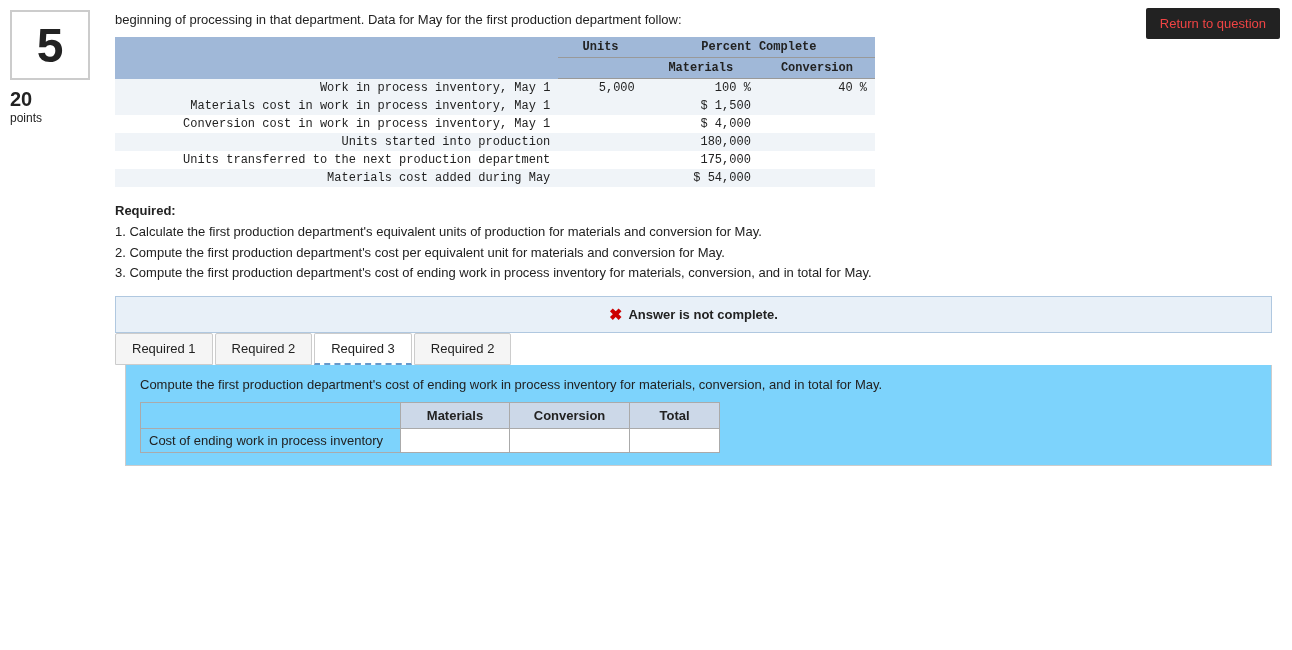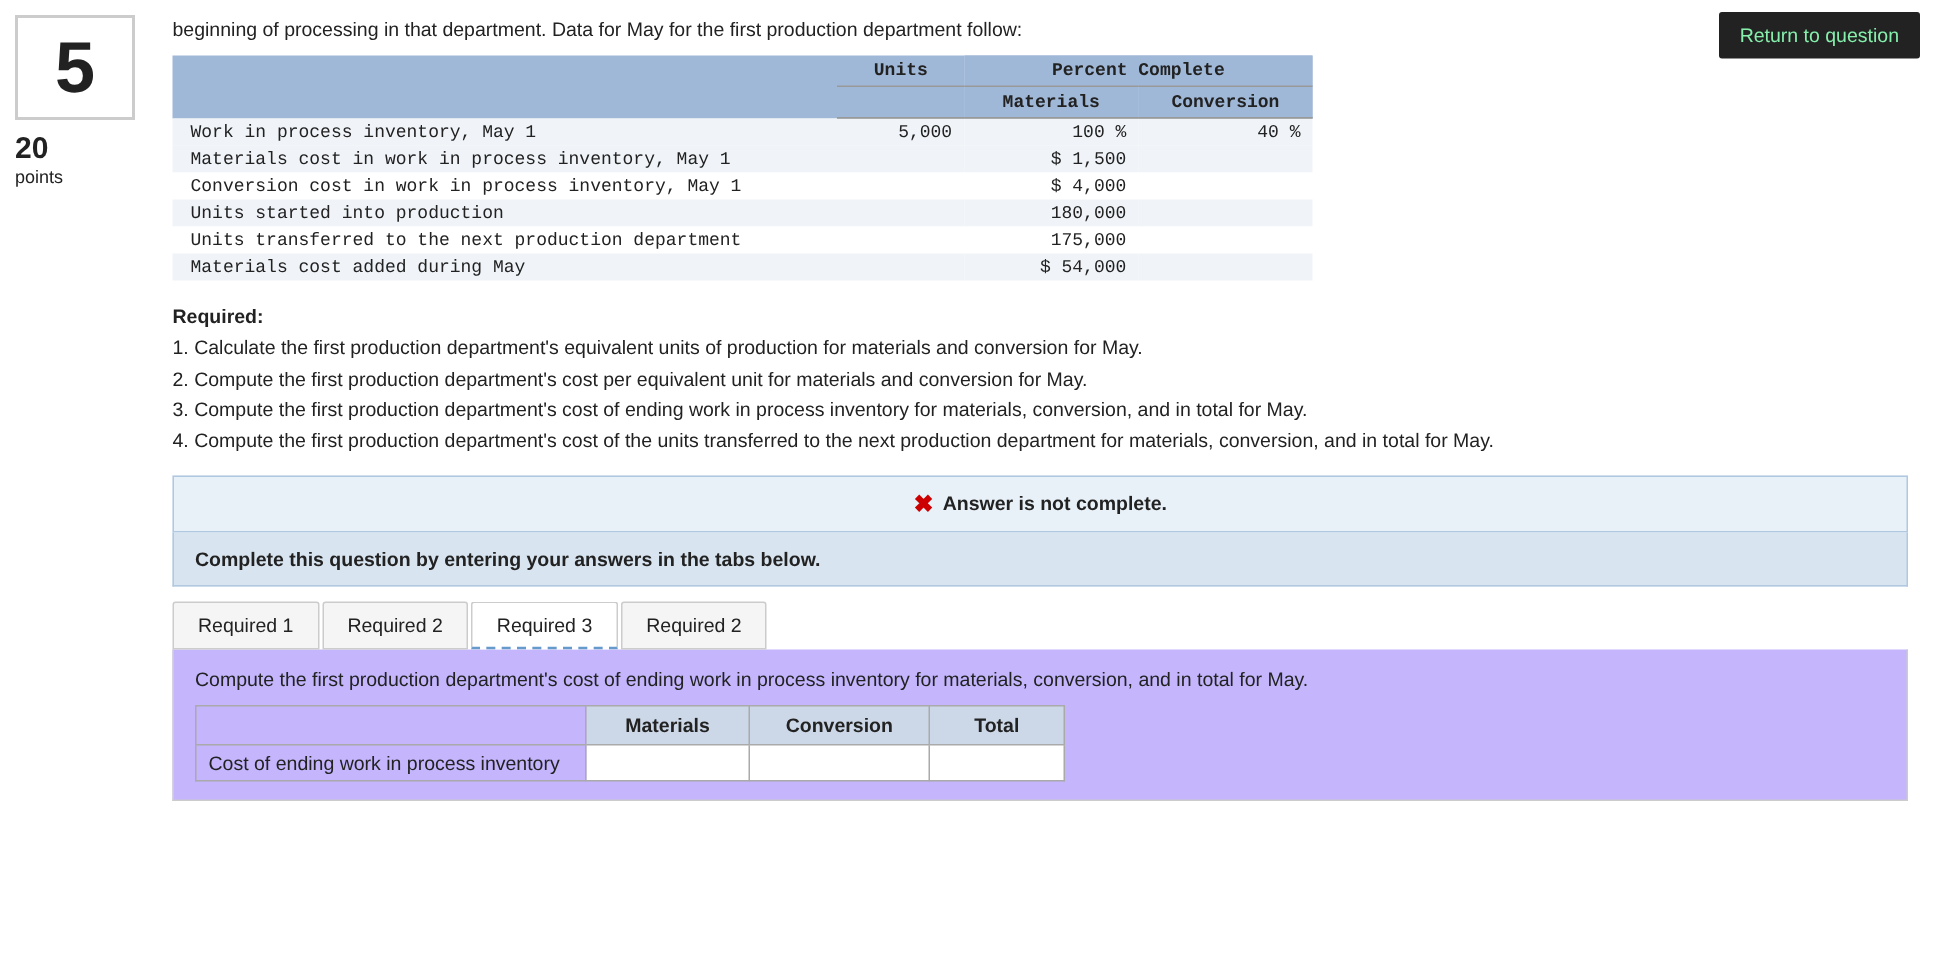--- a/index.html
+++ b/index.html
@@ -12,21 +12,21 @@
       min-height: 650px;
       position: relative;
     }
 
     
     .return-btn {
       position: absolute;
       top: 8px;
       right: 12px;
       background: #222;
-      color: #86efac;
+      color: #ef4444;
       border: none;
       padding: 8px 14px;
       font-size: 13px;
       cursor: pointer;
       border-radius: 2px;
     }
 
     
     .question-number {
       position: absolute;
@@ -75,21 +75,21 @@
     
     .data-table {
       border-collapse: collapse;
       width: 760px;
       font-family: 'Courier New', monospace;
       font-size: 12px;
       margin-bottom: 14px;
     }
     .data-table th, .data-table td {
       padding: 2px 8px;
-      text-align: left;
+      text-align: right;
       border: none;
     }
     .data-table thead tr {
       background: #a0b8d8;
     }
     .data-table thead th {
       font-weight: bold;
       text-align: center;
       border-bottom: 1px solid #999;
       padding: 3px 8px;
@@ -168,23 +168,24 @@
       background: #fff;
       border-bottom: 2px dashed #6699cc;
       font-weight: normal;
     }
 
     
     .tab-content {
       border: 1px solid #ccc;
       border-top: none;
       padding: 12px 14px;
-      background: #c4b5fd;
+      background: #7dd3fc;
       font-size: 13px;
       margin-bottom: 10px;
+      margin-left: 10px;
     }
 
     
     .answer-table {
       border-collapse: collapse;
       width: 580px;
       margin-top: 10px;
       font-size: 13px;
     }
     .answer-table th {
@@ -282,29 +283,27 @@
           <td style="text-align: right; font-family: &quot;Courier New&quot;, monospace; font-size: 12px;"></td>
         </tr>
       </tbody>
   </table>
 
   <div class="required-section">
     <span class="req-label">Required:</span><br>
     <span id="req1">1. Calculate the first production department's equivalent units of production for materials and conversion for May.</span><br>
     <span id="req2">2. Compute the first production department's cost per equivalent unit for materials and conversion for May.</span><br>
     <span id="req3">3. Compute the first production department's cost of ending work in process inventory for materials, conversion, and in total for May.</span><br>
-    <span id="req4">4. Compute the first production department's cost of the units transferred to the next production department for materials, conversion, and in total for May.</span>
   </div>
 
   <div class="answer-banner">
     <span class="error-icon">✖</span>
     <span>Answer is not complete.</span>
   </div>
 
-  <div class="complete-instruction">Complete this question by entering your answers in the tabs below.</div>
 
   <div class="tabs-container" id="tabs-row">
   <div class="tab">Required 1</div>
       <div class="tab">Required 2</div>
       <div class="tab active">Required 3</div>
       <div class="tab">Required 2</div>
     </div>
 
   <div class="tab-content">
     <p>Compute the first production department's cost of ending work in process inventory for materials, conversion, and in total for May.</p>

